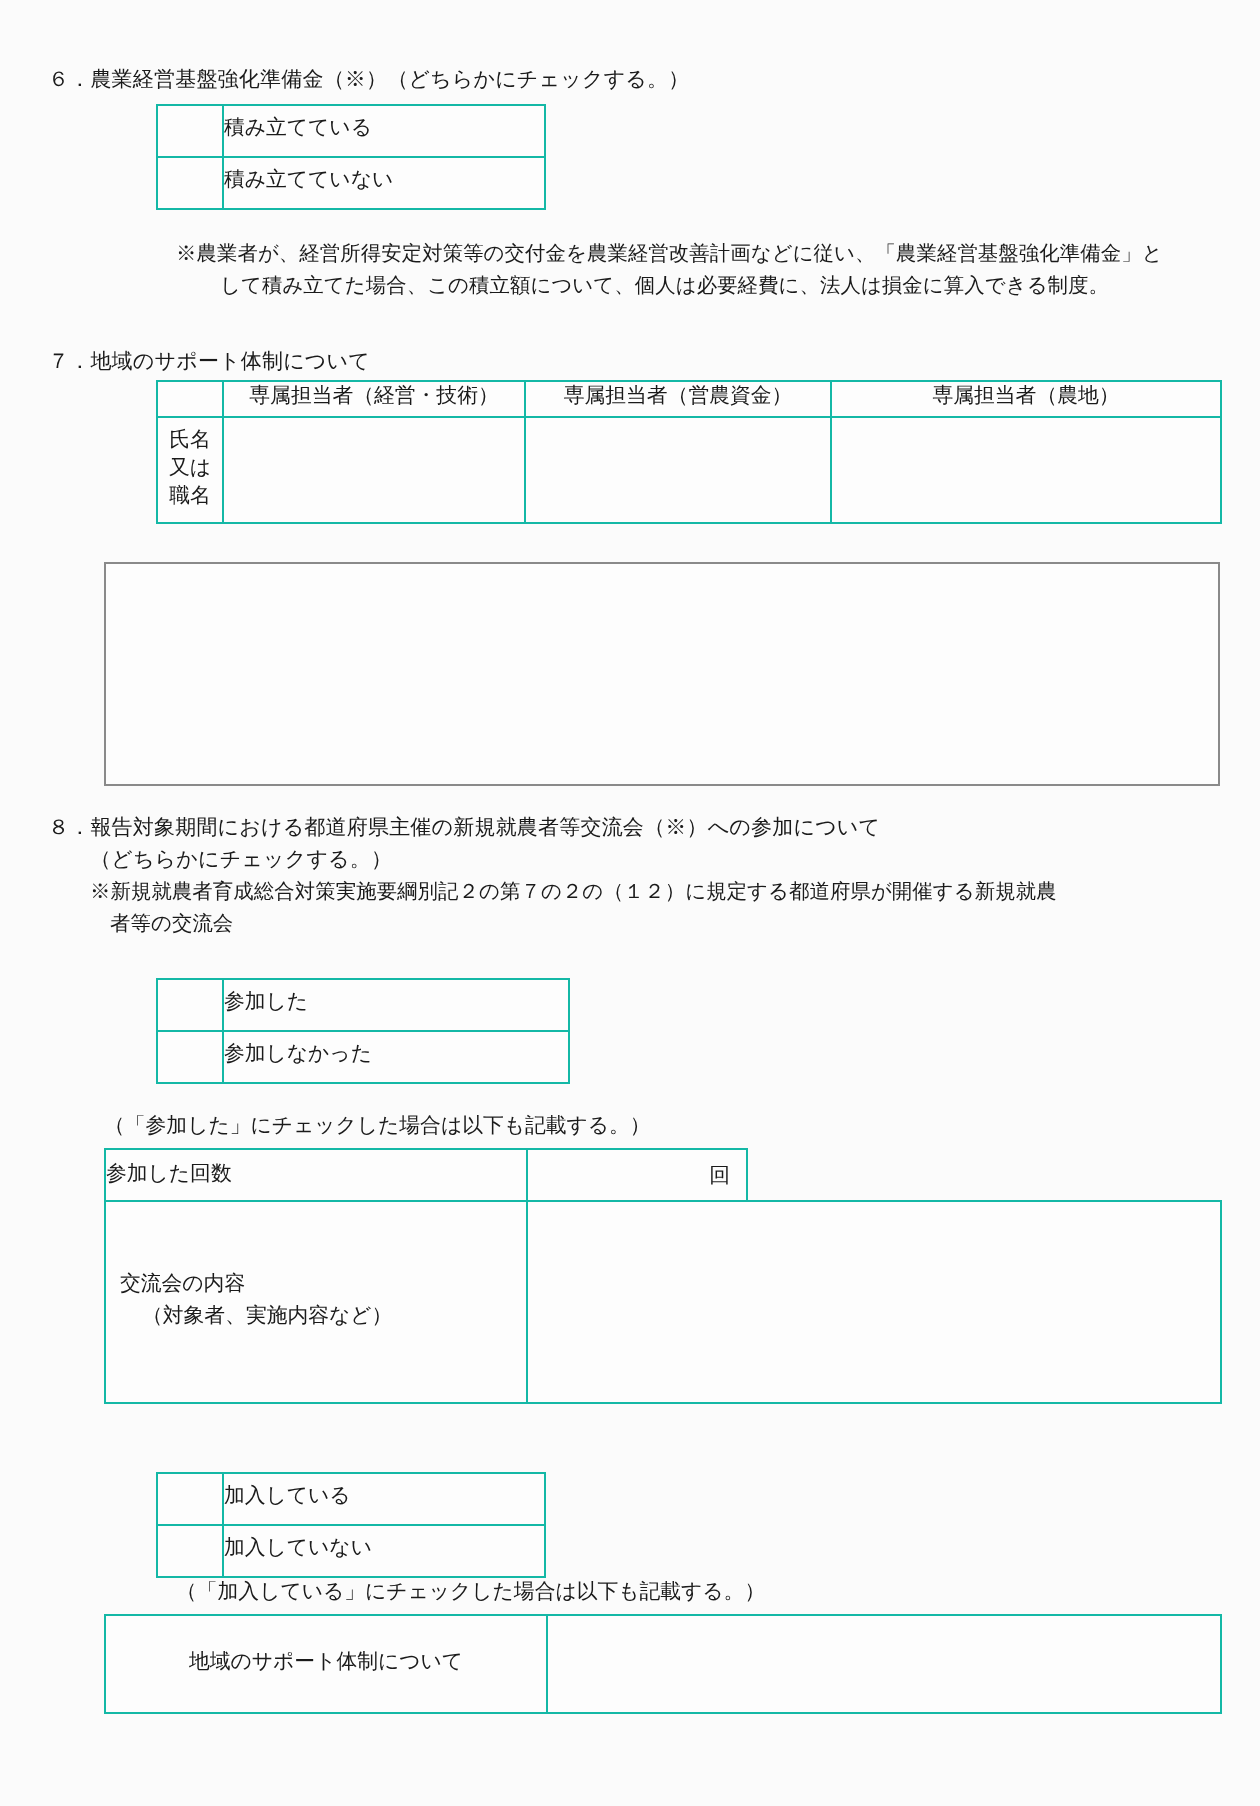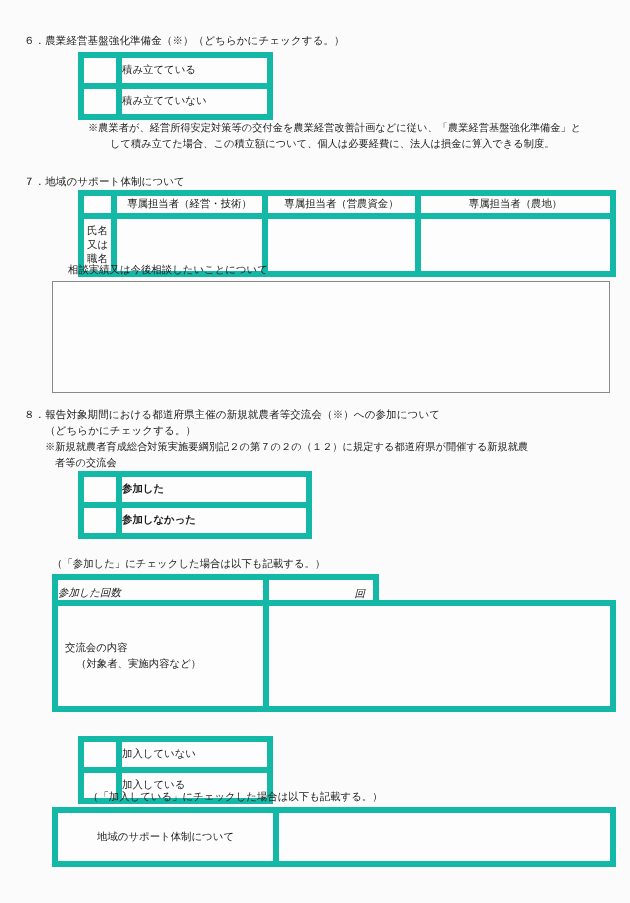--- a/index.html
+++ b/index.html
@@ -44,21 +44,21 @@
   }
 
   
   .tbl {
     position: absolute;
     border-collapse: collapse;
     table-layout: fixed;
     background: #fdfdfd;
   }
   .tbl td {
-    border: 6px solid #14b8a6;
+    border: 1px solid #14b8a6;
     padding: 0;
     font-size: 10.4px;
     vertical-align: middle;
   }
   .cell-pad { padding: 3px 7px; }
   .cell-center { text-align: center; }
   .check-col { width: 32px; }
 
   .multiline {
     text-align: center;
@@ -121,46 +121,45 @@
           <div>職名</div>
         </div>
       </td>
       <td class="cell-pad"></td>
       <td class="cell-pad"></td>
       <td class="cell-pad"></td>
     </tr>
   </tbody>
     </table>
 
-  <div class="sublabel" style="left:68px; top:262px;">相談実績又は今後相談したいことについて</div>
 
   <div class="writebox" style="left:52px; top:281px; width:558px; height:112px;"></div>
 
   <div class="sec-heading" style="left:24px; top:407px;">８．報告対象期間における都道府県主催の新規就農者等交流会（※）への参加について</div>
   <div class="sec-heading" style="left:45px; top:423px;">（どちらかにチェックする。）</div>
 
   <div class="note" style="left:45px; top:439px;">※新規就農者育成総合対策実施要綱別記２の第７の２の（１２）に規定する都道府県が開催する新規就農</div>
   <div class="note" style="left:55px; top:455px;">者等の交流会</div>
 
-  <table class="tbl" style="left:78px; top:471px; width:234px;font-weight:bold;">
+  <table class="tbl" style="left:78px; top:489px; width:207px;">
     <tbody>
         <tr>
       <td class="check-col" style="height:25px;"></td>
       <td class="cell-pad">参加した</td>
     </tr>
     <tr>
       <td class="check-col" style="height:25px;"></td>
       <td class="cell-pad">参加しなかった</td>
     </tr>
   </tbody>
     </table>
 
   <div class="sublabel" style="left:52px; top:556px;">（「参加した」にチェックした場合は以下も記載する。）</div>
 
-  <table class="tbl" style="left:52px; top:574px; width:321px;font-style:italic;">
+  <table class="tbl" style="left:52px; top:574px; width:321px;">
     <colgroup>
       <col style="width:211px;">
       <col style="width:110px;">
     </colgroup>
     <tbody>
         <tr>
       <td class="cell-pad" style="height:27px;">参加した回数</td>
       <td style="position:relative;">
         <span style="position:absolute; left:8px; top:50%; transform:translateY(-50%);"></span>
         <span style="position:absolute; right:8px; top:50%; transform:translateY(-50%);">回</span>
@@ -183,25 +182,25 @@
       <td class="cell-pad"></td>
     </tr>
   </tbody>
     </table>
 
 
   <table class="tbl" style="left:78px; top:736px; width:195px;">
     <tbody>
         <tr>
       <td class="check-col" style="height:25px;"></td>
+      <td class="cell-pad">加入している</td>
+    </tr>
+    <tr>
+      <td class="check-col" style="height:25px;"></td>
       <td class="cell-pad">加入していない</td>
-    </tr>
-    <tr>
-      <td class="check-col" style="height:25px;"></td>
-      <td class="cell-pad">加入している</td>
     </tr>
   </tbody>
     </table>
 
   <div class="sublabel" style="left:52px; top:789px;margin-left:36px;">（「加入している」にチェックした場合は以下も記載する。）</div>
 
   <table class="tbl" style="left:52px; top:807px; width:558px;">
     <colgroup>
       <col style="width:221px;">
       <col style="width:337px;">

